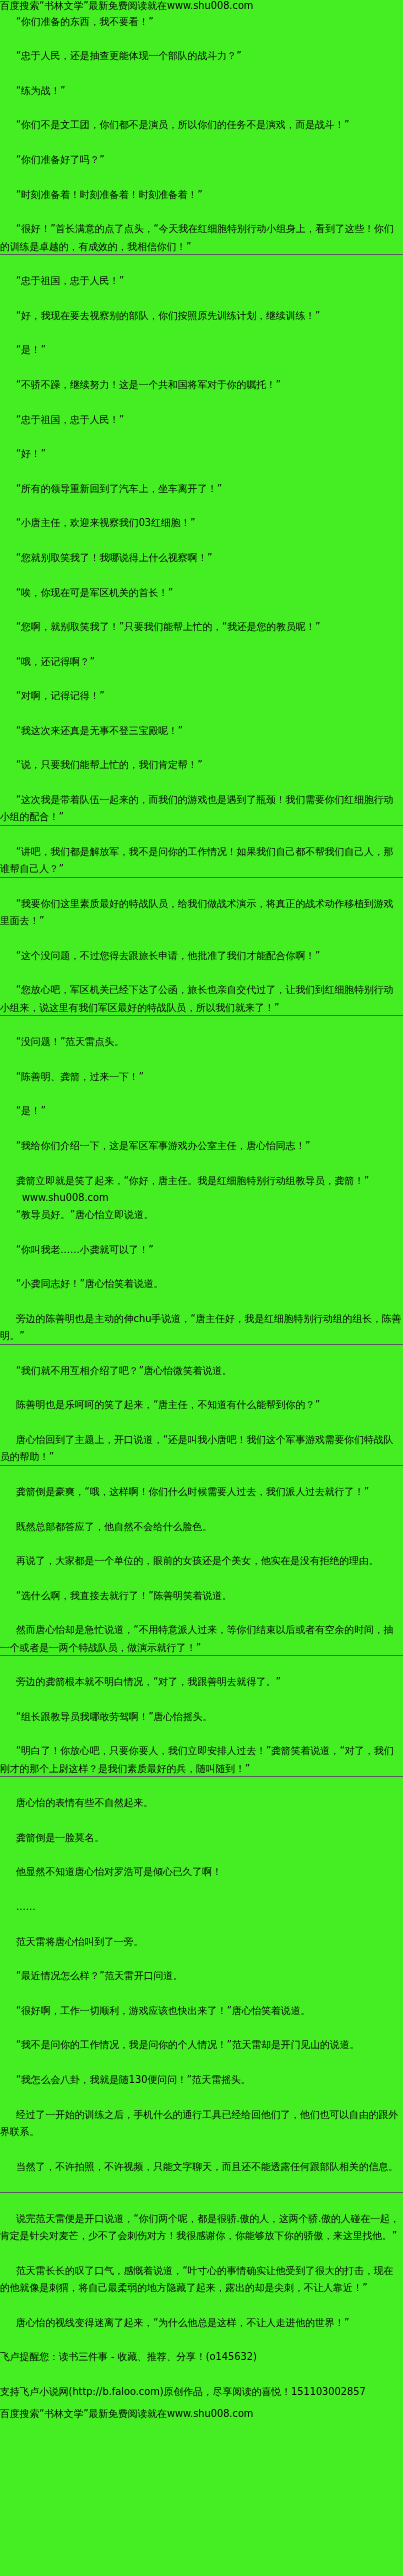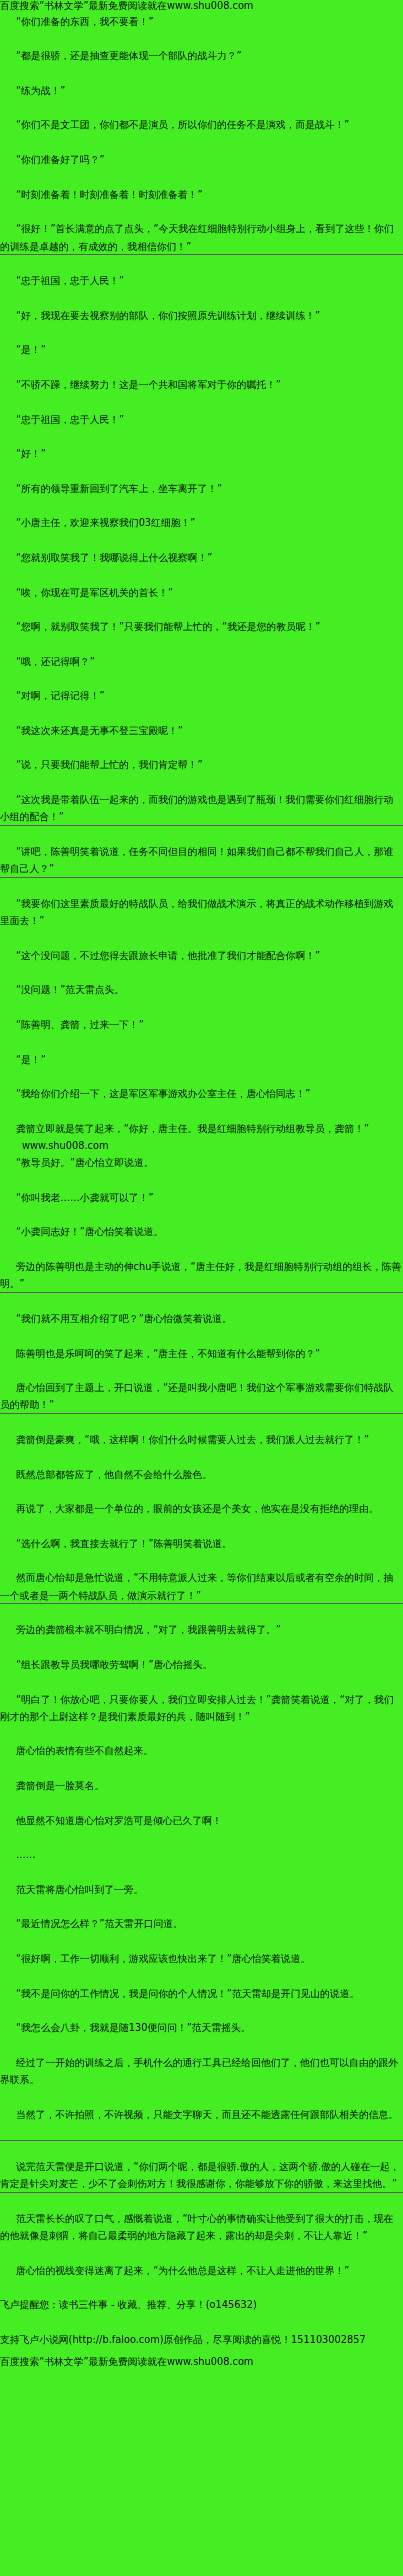--- a/index.html
+++ b/index.html
@@ -28,21 +28,21 @@
   .ad     { background-image: none; text-indent: 22px; } 
   .plain  { background-image: none; line-height: 12.7px; margin: 0; word-break: break-all; }
 </style>
 </head>
 <body>
 
 <div class="page">
   <div class="plain">百度搜索“书林文学”最新免费阅读就在www.shu008.com</div>
   <div id="novel-body">
       <div class="p indent">“你们准备的东西，我不要看！”</div>
-      <div class="p indent">“都是很骄，还是抽查更能体现一个部队的战斗力？”</div>
+      <div class="p indent">“忠于人民，还是抽查更能体现一个部队的战斗力？”</div>
       <div class="p indent">“练为战！”</div>
       <div class="p indent">“你们不是文工团，你们都不是演员，所以你们的任务不是演戏，而是战斗！”</div>
       <div class="p indent">“你们准备好了吗？”</div>
       <div class="p indent">“时刻准备着！时刻准备着！时刻准备着！”</div>
       <div class="p indent">“很好！”首长满意的点了点头，“今天我在红细胞特别行动小组身上，看到了这些！你们的训练是卓越的，有成效的，我相信你们！”</div>
       <div class="p indent">“忠于祖国，忠于人民！”</div>
       <div class="p indent">“好，我现在要去视察别的部队，你们按照原先训练计划，继续训练！”</div>
       <div class="p indent">“是！”</div>
       <div class="p indent">“不骄不躁，继续努力！这是一个共和国将军对于你的嘱托！”</div>
       <div class="p indent">“忠于祖国，忠于人民！”</div>
@@ -50,23 +50,24 @@
       <div class="p indent">“所有的领导重新回到了汽车上，坐车离开了！”</div>
       <div class="p indent">“小唐主任，欢迎来视察我们03红细胞！”</div>
       <div class="p indent">“您就别取笑我了！我哪说得上什么视察啊！”</div>
       <div class="p indent">“唉，你现在可是军区机关的首长！”</div>
       <div class="p indent">“您啊，就别取笑我了！”只要我们能帮上忙的，“我还是您的教员呢！”</div>
       <div class="p indent">“哦，还记得啊？”</div>
       <div class="p indent">“对啊，记得记得！”</div>
       <div class="p indent">“我这次来还真是无事不登三宝殿呢！”</div>
       <div class="p indent">“说，只要我们能帮上忙的，我们肯定帮！”</div>
       <div class="p indent">“这次我是带着队伍一起来的，而我们的游戏也是遇到了瓶颈！我们需要你们红细胞行动小组的配合！”</div>
-      <div class="p indent">“讲吧，陈善明笑着说道，任务不同但目的相同！如果我们自己都不帮我们自己人，那谁帮自己人？”</div>
+      <div class="p indent">“讲吧，我们都是解放军，我不是问你的工作情况！如果我们自己都不帮我们自己人，那谁帮自己人？”</div>
       <div class="p indent">“我要你们这里素质最好的特战队员，给我们做战术演示，将真正的战术动作移植到游戏里面去！”</div>
       <div class="p indent">“这个没问题，不过您得去跟旅长申请，他批准了我们才能配合你啊！”</div>
+      <div class="p indent">“您放心吧，军区机关已经下达了公函，旅长也亲自交代过了，让我们到红细胞特别行动小组来，说这里有我们军区最好的特战队员，所以我们就来了！”</div>
       <div class="p indent">“没问题！”范天雷点头。</div>
       <div class="p indent">“陈善明、龚箭，过来一下！”</div>
       <div class="p indent">“是！”</div>
       <div class="p indent">“我给你们介绍一下，这是军区军事游戏办公室主任，唐心怡同志！”</div>
       <div class="p indent mb0">龚箭立即就是笑了起来，“你好，唐主任。我是红细胞特别行动组教导员，龚箭！”</div>
       <div class="p ad mb0">www.shu008.com</div>
       <div class="p indent">“教导员好。”唐心怡立即说道。</div>
       <div class="p indent">“你叫我老……小龚就可以了！”</div>
       <div class="p indent">“小龚同志好！”唐心怡笑着说道。</div>
       <div class="p indent">旁边的陈善明也是主动的伸chu手说道，“唐主任好，我是红细胞特别行动组的组长，陈善明。”</div>

